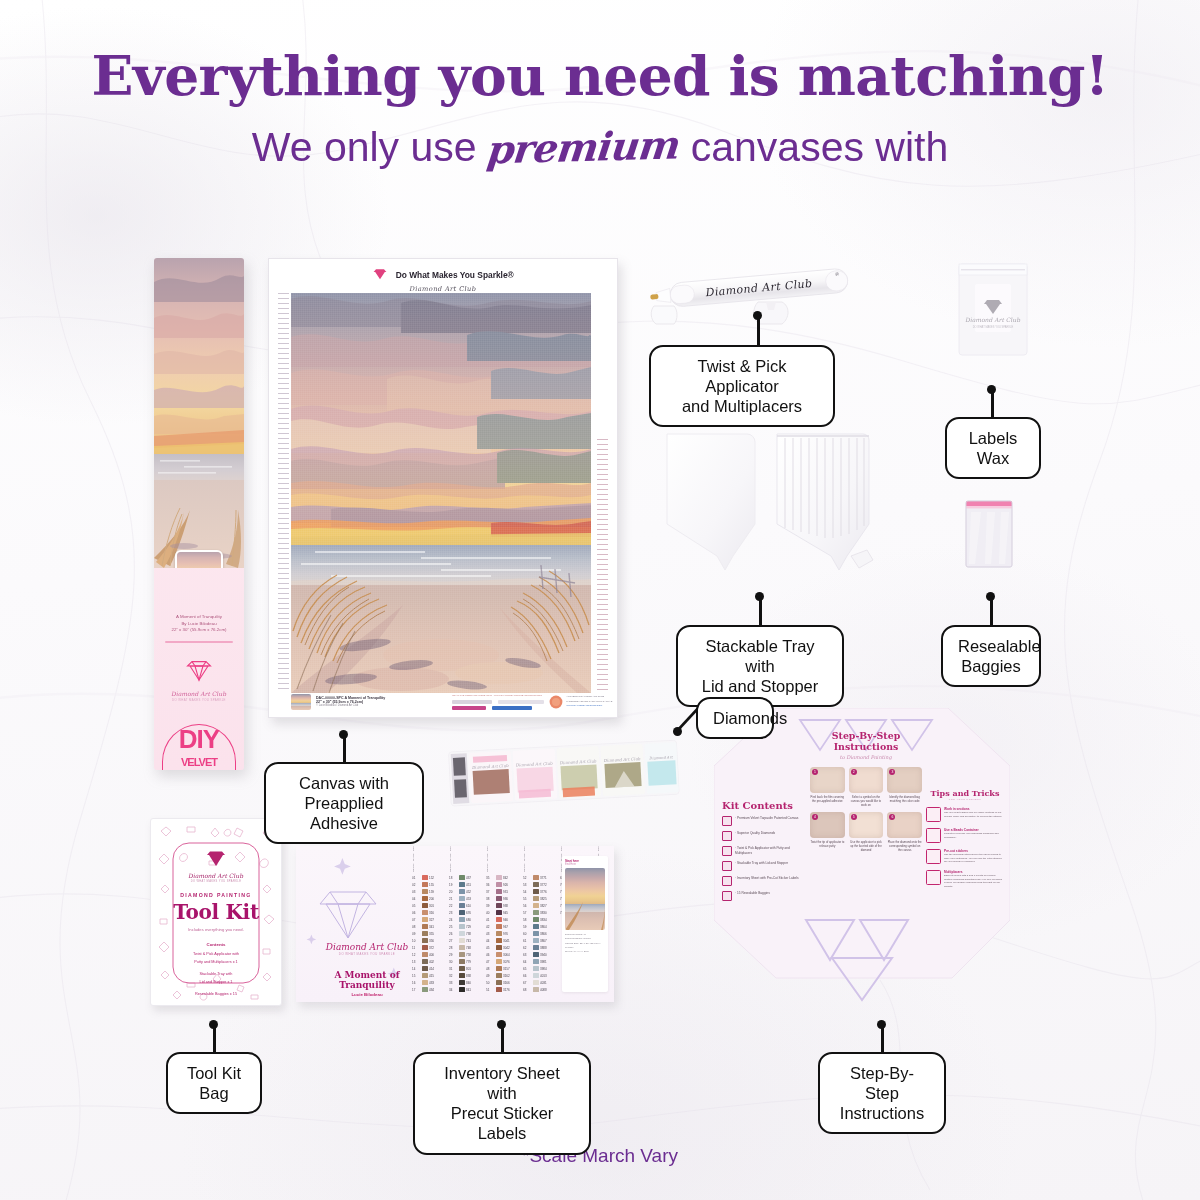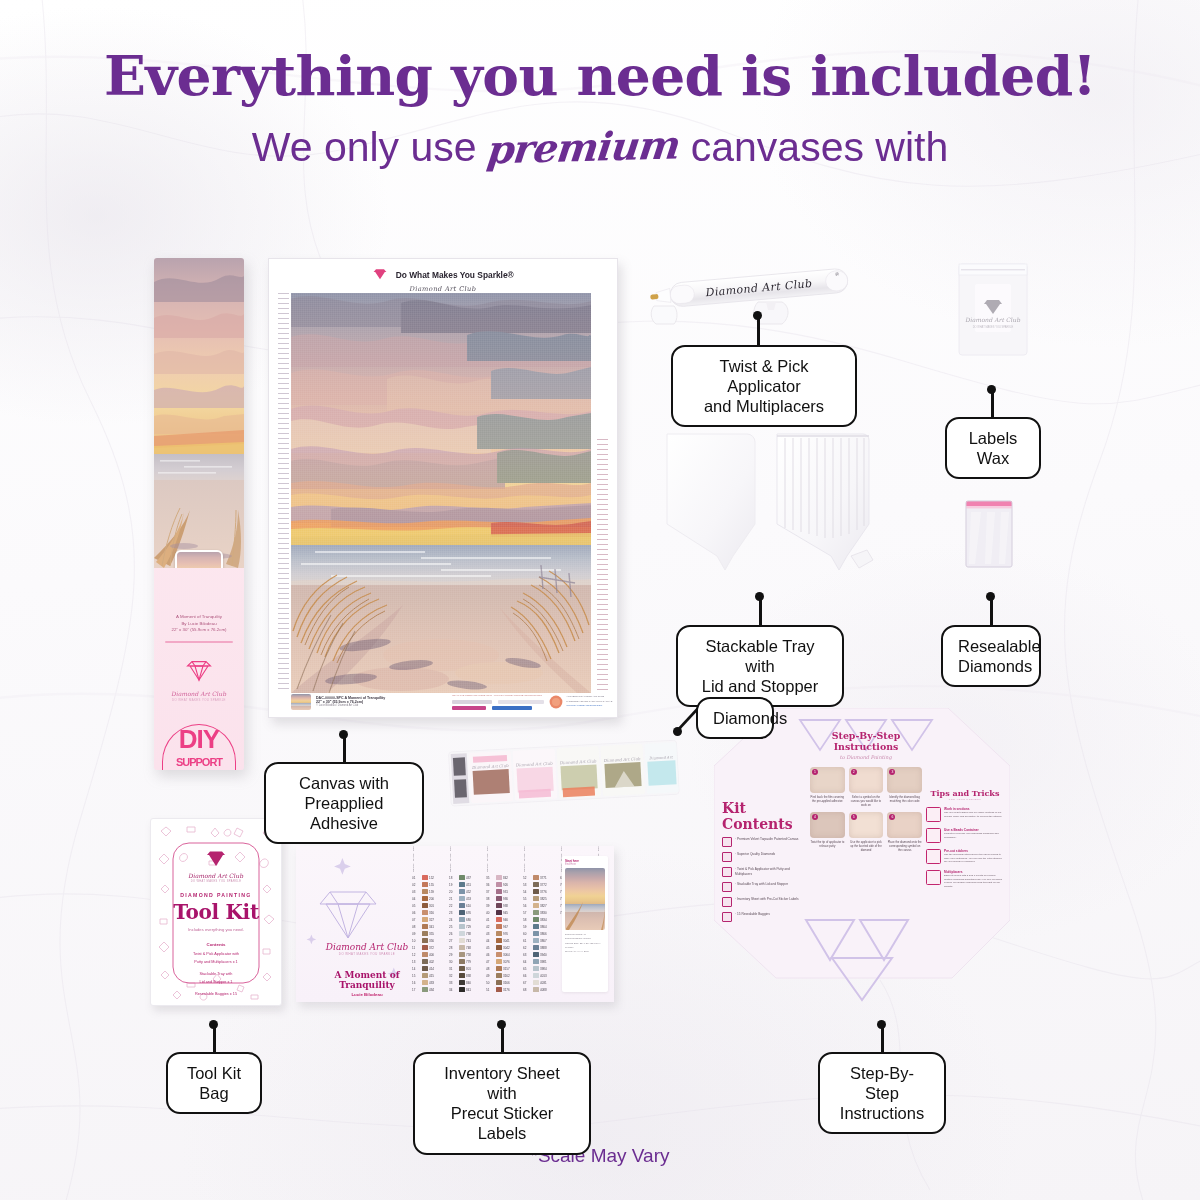--- a/index.html
+++ b/index.html
@@ -95,21 +95,21 @@
       <path d="M300 -20 C 320 100, 280 180, 330 280"></path>
       <path d="M880 980 C 920 1040, 880 1110, 930 1190"></path>
     </g>
     <g stroke="#ece7f0" fill="none" stroke-width="2.4" opacity=".6">
       <path d="M-20 60 C 200 40, 420 120, 640 80 S 1020 40, 1220 90"></path>
       <path d="M-20 700 C 220 670, 380 760, 600 720 S 980 670, 1220 720"></path>
     </g>
   </svg>
 
   <div class="head">
-    <div class="h1">Everything you need is included!</div>
+    <div class="h1">Everything you need is matching!</div>
     <div class="h2">
       <span>We only use</span>
       <span class="prem">premium</span>
       <span>canvases with</span>
     </div>
   </div>
 
   <div class="prod shadow-soft" id="diybox">
     <div class="art">
       <svg width="90" height="310" viewBox="0 0 90 310" preserveAspectRatio="none">
@@ -190,21 +190,21 @@
               <path d="M11 7 L19 7"></path>
           </g>
         </svg>
       </div>
       <div style="text-align:center;font-family:'DejaVu Serif',serif;font-style:italic;font-size:6px;color:#d1639a;margin-top:3px">Diamond Art Club</div>
       <div style="text-align:center;font-size:2.8px;color:#d9a0bf;letter-spacing:.4px;margin-top:1px">DO WHAT MAKES YOU SPARKLE</div>
 
       <div style="position:relative;margin:22px auto 0;width:74px;height:90px;">
         <div style="position:absolute;inset:0;border:1.6px solid #ec3f85;border-radius:50%/42%;"></div>
         <div class="diy-title" style="font-size:26px;margin-top:12px">DIY</div>
-        <div class="diy-title" style="font-size:11px;margin-top:1px">SUPPORT</div>
+        <div class="diy-title" style="font-size:11px;margin-top:1px">VELVET</div>
         <div class="diy-title" style="font-size:11px;">ART KIT</div>
 
       </div>
 
     </div>
   </div>
 
   <div class="prod" id="canvaswrap">
     <div style="text-align:center;padding-top:6px">
       <span style="display:inline-block;vertical-align:middle;margin-right:3px">
@@ -1136,21 +1136,21 @@
       </g>
 
       <g fill="none" stroke="#cbbbe6" stroke-width="2" opacity=".85">
         <path d="M92 212 L116 252 L140 212 Z"></path>
           <path d="M146 212 L170 252 L194 212 Z"></path>
         <path d="M118 250 L148 292 L178 250 Z"></path>
       </g>
     </svg>
 
     <div style="position:absolute;left:8px;top:92px;width:78px">
-      <div style="font-family:'DejaVu Serif',serif;font-weight:700;font-size:14px;color:#b5246f">Kit Contents</div>
+      <div style="font-family:'DejaVu Serif',serif;font-weight:700;font-size:10px;color:#b5246f">Kit Contents</div>
       <div id="kitlist" style="margin-top:5px">
           <div style="display: flex; gap: 3px; align-items: flex-start; margin-bottom: 5px;">
             <span style="flex:0 0 auto;width:8px;height:8px;border:.7px solid #b5246f;border-radius:1px;background:#f6e4ef"></span>
             <span style="font-size: 3.2px; color: rgb(90, 74, 86); line-height: 1.5;">· Premium Velvet Tarpaulin Patented Canvas</span>
           </div>
           <div style="display: flex; gap: 3px; align-items: flex-start; margin-bottom: 5px;">
             <span style="flex:0 0 auto;width:8px;height:8px;border:.7px solid #b5246f;border-radius:1px;background:#f6e4ef"></span>
             <span style="font-size: 3.2px; color: rgb(90, 74, 86); line-height: 1.5;">· Superior Quality Diamonds</span>
           </div>
           <div style="display: flex; gap: 3px; align-items: flex-start; margin-bottom: 5px;">
@@ -1244,21 +1244,21 @@
             <div style="flex: 0 0 auto; width: 13px; height: 13px; border: 0.8px solid rgb(194, 37, 110); border-radius: 1.5px; background: rgb(251, 238, 245);"></div>
             <div>
               <div style="font-size: 3.2px; font-weight: 700; color: rgb(181, 36, 111);">Multiplacers</div>
               <div style="font-size: 2.5px; color: rgb(106, 90, 102); line-height: 1.45;">Each kit comes with 5 and 7 pellets for placing multiple diamonds simultaneously. For free precision explore our durable diamond bead tips right on our website.</div>
             </div>
           </div>
         </div>
     </div>
   </div>
 
-  <div class="callout" style="left:671px;top:345px">
+  <div class="callout" style="left:649px;top:345px">
     <div class="bub" style="width:186px">Twist &amp; Pick Applicator
 and Multiplacers</div>
   </div>
   <div class="lead" style="left:757px;top:316px;width:2.6px;height:30px"></div>
   <div class="dot" style="left:753px;top:311px"></div>
 
   <div class="callout" style="left:945px;top:417px">
     <div class="bub" style="width:96px">Labels Wax</div>
   </div>
   <div class="lead" style="left:991px;top:390px;width:2.6px;height:28px"></div>
@@ -1266,21 +1266,21 @@
 
   <div class="callout" style="left:676px;top:625px">
     <div class="bub" style="width:168px">Stackable Tray with
 Lid and Stopper</div>
   </div>
   <div class="lead" style="left:759px;top:597px;width:2.6px;height:29px"></div>
   <div class="dot" style="left:755px;top:592px"></div>
 
   <div class="callout" style="left:941px;top:625px">
     <div class="bub" style="width:100px">Resealable
-Diamonds</div>
+Baggies</div>
   </div>
   <div class="lead" style="left:990px;top:597px;width:2.6px;height:29px"></div>
   <div class="dot" style="left:986px;top:592px"></div>
 
   <div class="callout" style="left:696px;top:697px">
     <div class="bub" style="width:78px">Diamonds</div>
   </div>
   <svg style="position:absolute;left:670px;top:700px;z-index:39" width="34" height="36">
     <line x1="32" y1="4" x2="7" y2="31" stroke="#111" stroke-width="2.6"></line>
   </svg>
@@ -1306,15 +1306,15 @@
   <div class="lead" style="left:501px;top:1025px;width:2.6px;height:28px"></div>
   <div class="dot" style="left:497px;top:1020px"></div>
 
   <div class="callout" style="left:818px;top:1052px">
     <div class="bub" style="width:128px">Step-By-Step
 Instructions</div>
   </div>
   <div class="lead" style="left:881px;top:1025px;width:2.6px;height:28px"></div>
   <div class="dot" style="left:877px;top:1020px"></div>
 
-  <div style="position:absolute;left:0;top:1145px;width:1200px;text-align:center;color:#6B2D91;font-size:19px">*Scale May Vary</div>
+  <div style="position:absolute;left:0;top:1145px;width:1200px;text-align:center;color:#6B2D91;font-size:19px">*Scale March Vary</div>
 
 </div>
 
 </body></html>

